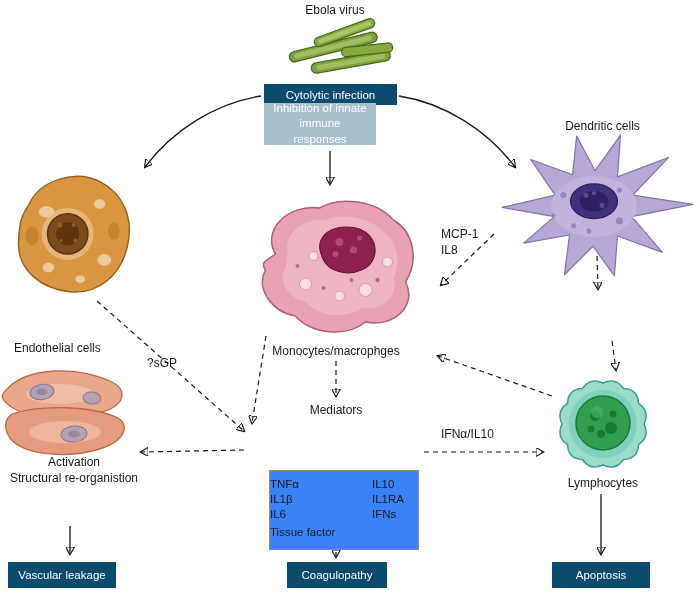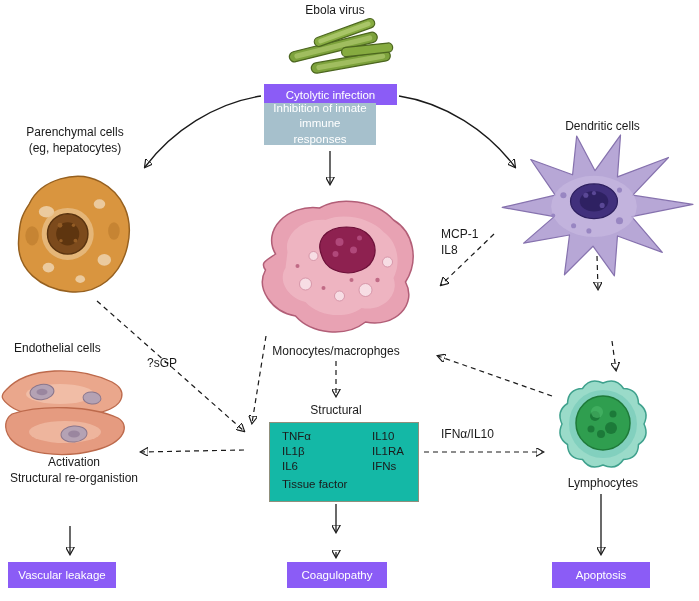--- a/index.html
+++ b/index.html
@@ -2,26 +2,26 @@
 <html><head>
 <meta charset="utf-8">
 <style>
   * { margin:0; padding:0; box-sizing:border-box; }
   html,body { background:#fff; font-family:"Liberation Sans", sans-serif; }
   .canvas { position:relative; width:699px; height:601px; background:#fff; overflow:hidden; }
   .cell { position:absolute; z-index:1; }
   .arrows { position:absolute; left:0; top:0; z-index:2; }
   .label { position:absolute; z-index:3; font-size:12px; color:#1a1a1a; line-height:1.3; }
   .center { text-align:center; }
-  .darkbox { position:absolute; z-index:3; background:#8b5cf6; color:#fff; font-size:11.5px;
+  .darkbox { position:absolute; z-index:3; background:#0c4a6e; color:#fff; font-size:11.5px;
              display:flex; align-items:center; justify-content:center; text-align:center; }
   .lightbox { position:absolute; z-index:3; background:#a6c0cc; color:#fff; font-size:11.5px;
               display:flex; align-items:center; justify-content:center; text-align:center; line-height:1.35; }
-  .medbox { position:absolute; z-index:3; background:#14b8a6; border:1px solid #8f8f7c;
-            font-size:11.5px; color:#1a1a1a; padding:6px 14px 4px 12px; }
+  .medbox { position:absolute; z-index:3; background:#3b82f6; border:1px solid #8f8f7c;
+            font-size:11.5px; color:#1a1a1a; padding:6px 14px 4px 0;margin-top:48px; }
   .medgrid { display:flex; justify-content:space-between; }
   .medcol { display:flex; flex-direction:column; }
   .medcol span { line-height:15px; }
   .medfoot { text-align:left; margin-top:3px; line-height:15px; }
   .arrows path { stroke:#1a1a1a; fill:none; stroke-width:1.3; }
   .arrows path.dashed { stroke-dasharray:5 4; stroke-width:1.2; }
 </style>
 </head>
 <body>
 
@@ -161,40 +161,36 @@
   <div class="label center" style="left:285px; top:3px; width:100px;">Ebola virus</div>
 
   <div class="darkbox" style="left:264px; top:84px; width:133px; height:21px;">
     <span>Cytolytic infection</span>
   </div>
 
   <div class="lightbox" style="left:264px; top:103px; width:112px; height:40px; padding:21px 9px;">
     <span>Inhibition of innate immune responses</span>
   </div>
 
-  <div class="label center" style="left:5px; top:125px; width:140px;">
-    <span style="display:block;">Parenchymal cells</span>
-    <span style="display:block;">(eg, hepatocytes)</span>
-  </div>
 
   <div class="label center" style="left:545px; top:119px; width:115px;">Dendritic cells</div>
 
   <div class="label center" style="left:250px; top:344px; width:172px;">Monocytes/macrophges</div>
 
   <div class="label" style="left:441px; top:227px;">
     <span style="display:block;">MCP-1</span>
     <span style="display:block;">IL8</span>
   </div>
 
 
   <div class="label" style="left:14px; top:341px;">Endothelial cells</div>
 
   <div class="label" style="left:147px; top:356px;">?sGP</div>
 
-  <div class="label center" style="left:300px; top:403px; width:72px;">Structural</div>
+  <div class="label center" style="left:300px; top:403px; width:72px;">Mediators</div>
 
   <div class="medbox" style="left:269px; top:422px; width:150px; height:80px;">
     <div class="medgrid">
       <div class="medcol">
         <span>TNFα</span>
         <span>IL1β</span>
         <span>IL6</span>
       </div>
       <div class="medcol">
         <span>IL10</span>

